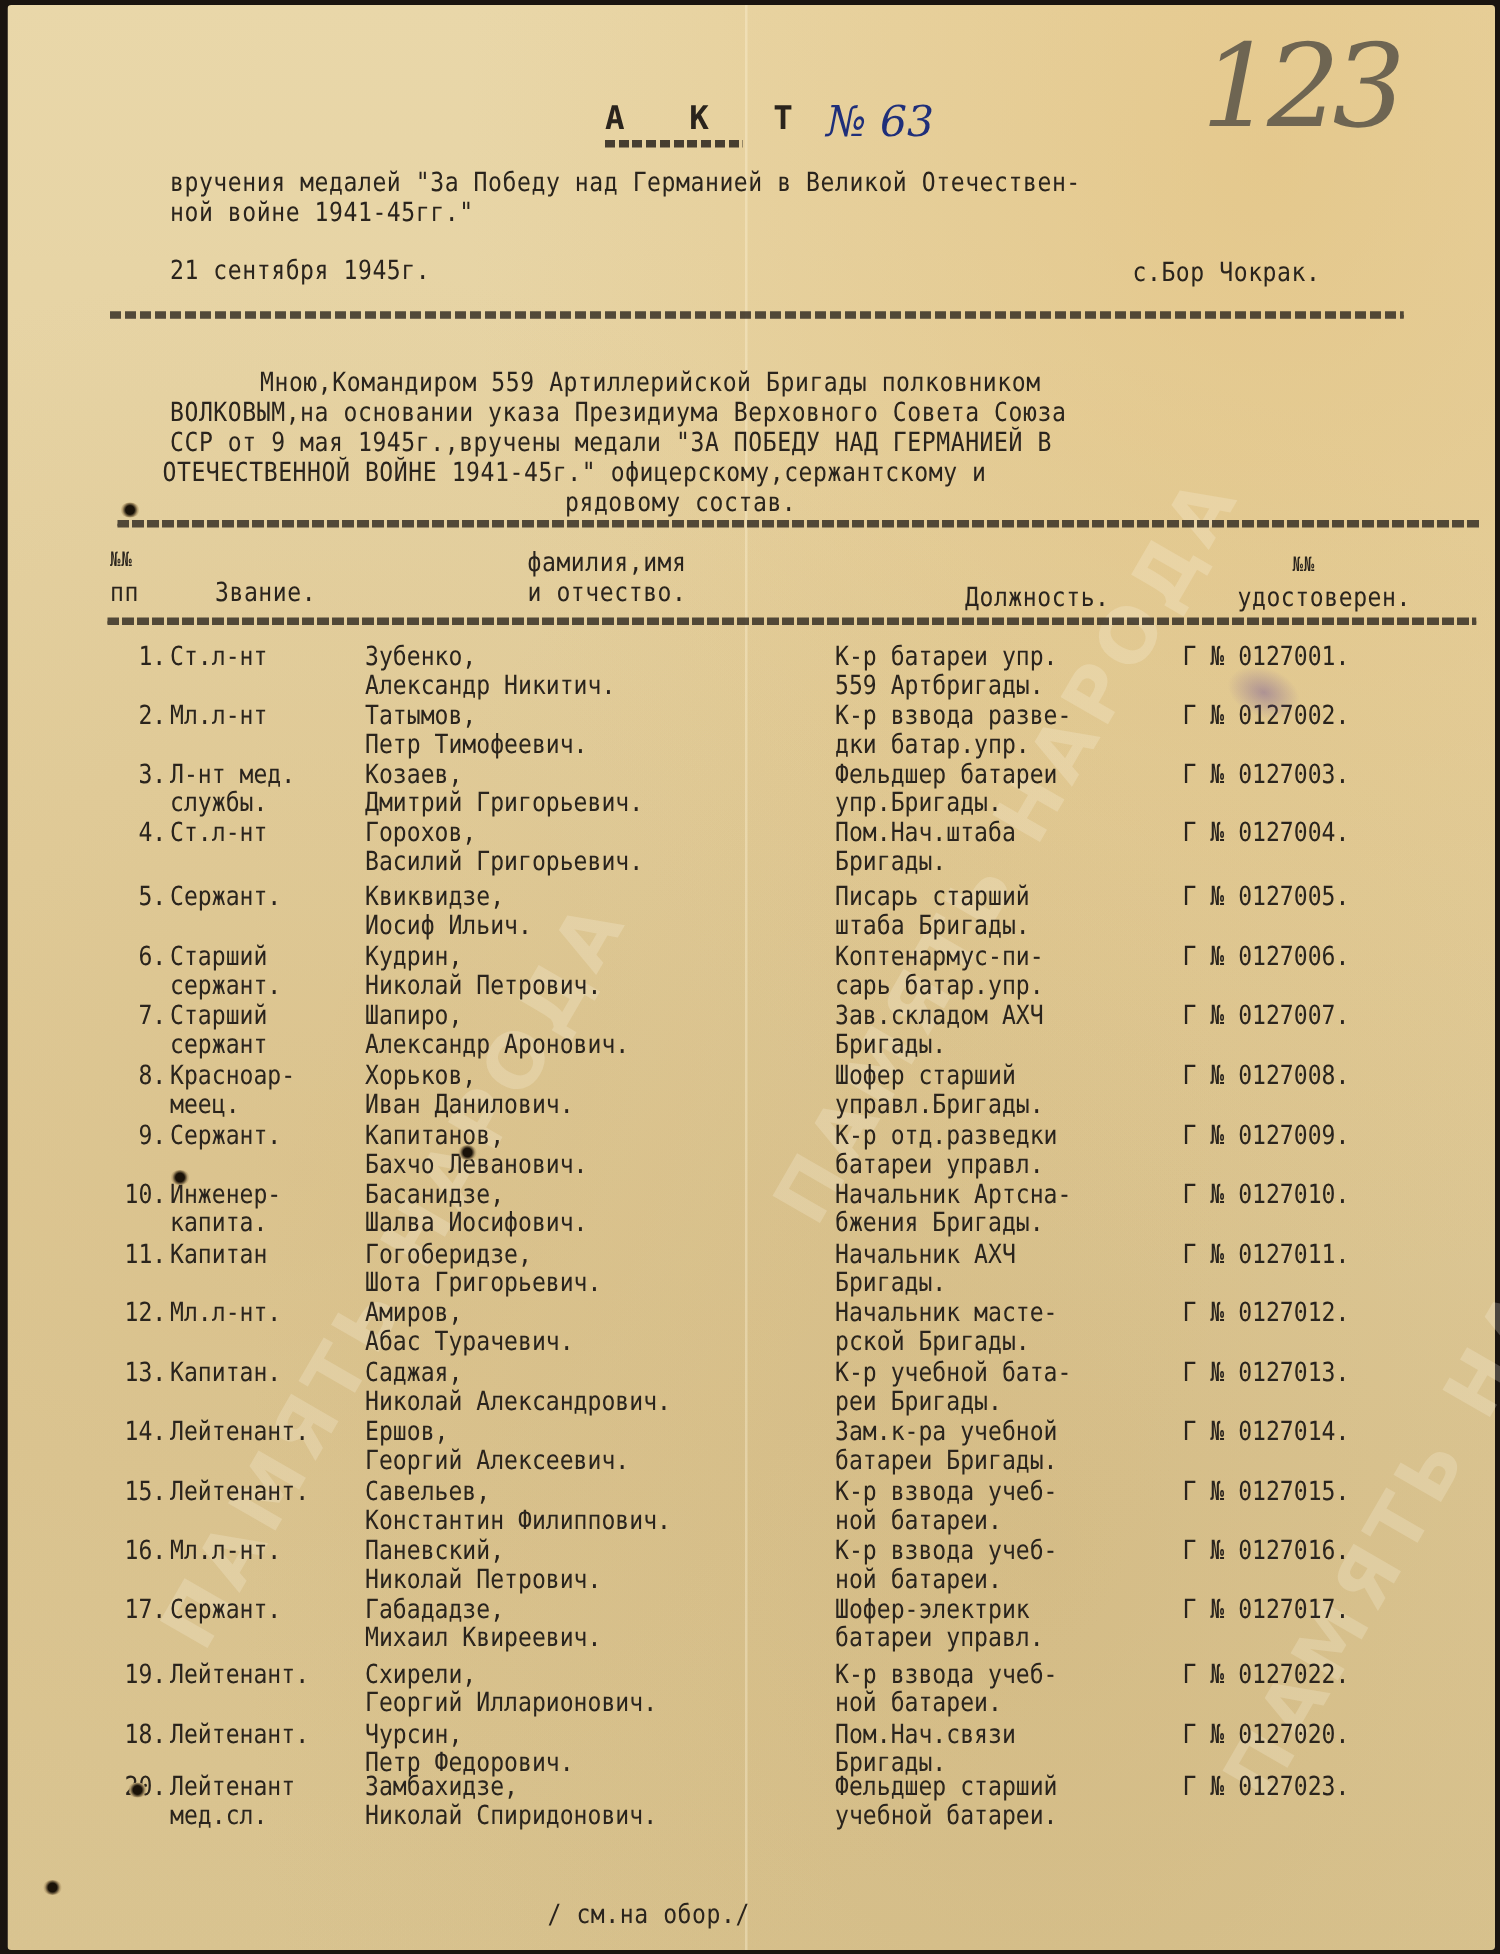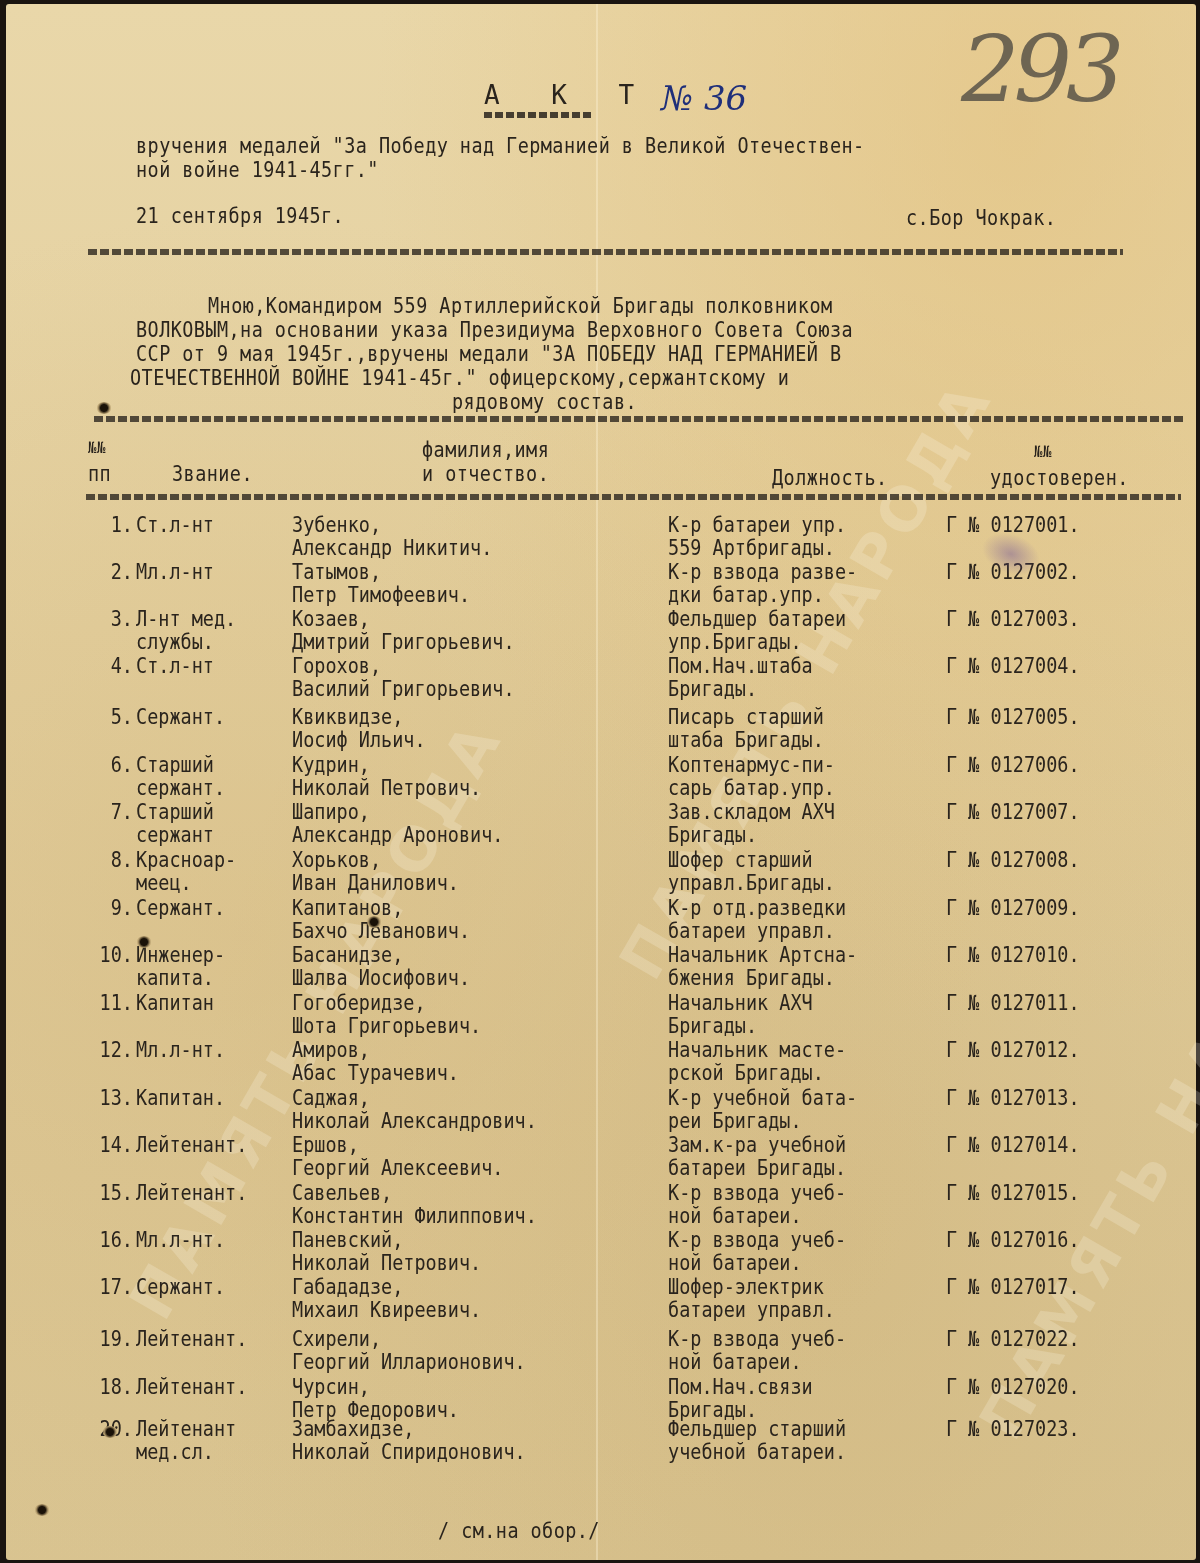--- a/index.html
+++ b/index.html
@@ -11,21 +11,21 @@
       radial-gradient(ellipse at 20% 60%, rgba(210,180,120,0.35), transparent 55%),
       radial-gradient(ellipse at 70% 80%, rgba(200,170,110,0.35), transparent 55%),
       linear-gradient(180deg, #e9d7a9 0%, #e3cf9e 40%, #dcc795 75%, #d9c491 100%);
     border-radius: 3px;
     font-family: "DejaVu Sans Mono", "Liberation Mono", monospace;
     color: #2a241d;
   }
   .fold { position: absolute; top: 0; bottom: 0; width: 2px; background: rgba(255,245,220,0.35); }
   .abs { position: absolute; white-space: pre; }
   .tw { font-size: 21px; letter-spacing: 0.5px; transform: scaleX(0.88); transform-origin: left center; }
-  .title { left: 478px; top: 76px; font-size: 26px; letter-spacing: 18px; font-weight: normal; }
+  .title { left: 478px; top: 76px; font-size: 26px; letter-spacing: 18px; font-weight: bold; }
   .title-underline { left: 478px; top: 108px; width: 110px; height: 6px;
     background: repeating-linear-gradient(90deg, #2a241d 0 8px, transparent 8px 11px); opacity: 0.85; }
   .hand { font-family: "DejaVu Serif", serif; font-style: italic; color: #1f2f7a; }
   .hand-no { left: 655px; top: 74px; font-size: 34px; }
   .pencil { left: 955px; top: 12px; font-size: 92px; color: #5a5448; font-family: "DejaVu Serif", serif; font-style: italic; opacity: 0.85; letter-spacing: -6px; }
   .sep { position: absolute; height: 6px;
     background: repeating-linear-gradient(90deg, #2d271f 0 9px, transparent 9px 12px);
     opacity: 0.8; }
   .sep::after { content: ""; position: absolute; left: 0; right: 0; top: 3px; height: 2px;
     background: repeating-linear-gradient(90deg, #2d271f 0 9px, transparent 9px 12px); }
@@ -49,22 +49,22 @@
 
 <div class="page">
   <div class="fold" style="left:590px"></div>
 
   <div class="watermark" style="left:460px; top:640px;">ПАМЯТЬ НАРОДА</div>
   <div class="watermark" style="left:-30px; top:980px;">ПАМЯТЬ НАРОДА</div>
   <div class="watermark" style="left:820px; top:1100px;">ПАМЯТЬ НАРОДА</div>
 
   <div class="abs title">А К Т</div>
   <div class="abs title-underline"></div>
-  <div class="abs hand hand-no">№ 36</div>
-  <div class="abs pencil">293</div>
+  <div class="abs hand hand-no">№ 63</div>
+  <div class="abs pencil">123</div>
 
   <div class="abs tw" style="left:130px; top:130px;">вручения медалей "За Победу над Германией в Великой Отечествен-</div>
   <div class="abs tw" style="left:130px; top:154px;">ной войне 1941-45гг."</div>
   <div class="abs tw" style="left:130px; top:200px;">21 сентября 1945г.</div>
   <div class="abs tw" style="left:900px; top:202px;">с.Бор Чокрак.</div>
 
   <div class="sep" style="left:82px; top:245px; width:1035px;"></div>
 
   <div class="abs tw" style="left:202px; top:290px;">Мною,Командиром 559 Артиллерийской Бригады полковником</div>
   <div class="abs tw" style="left:130px; top:314px;">ВОЛКОВЫМ,на основании указа Президиума Верховного Совета Союза</div>

